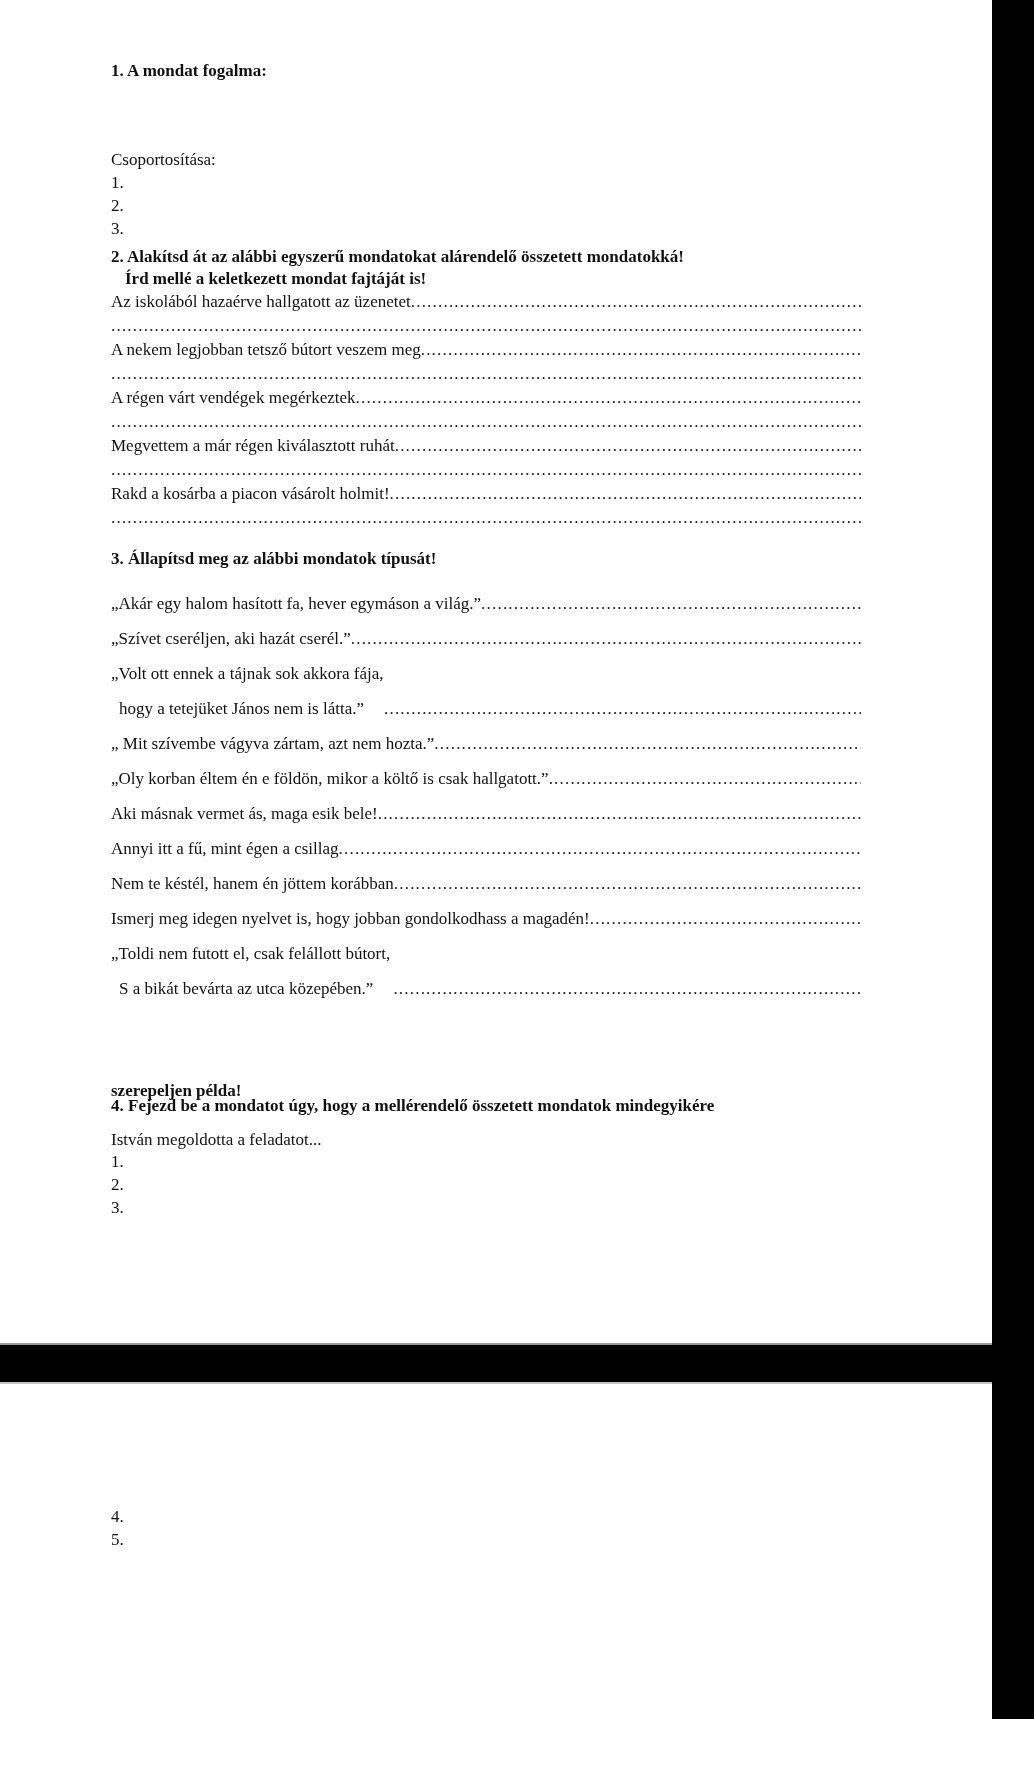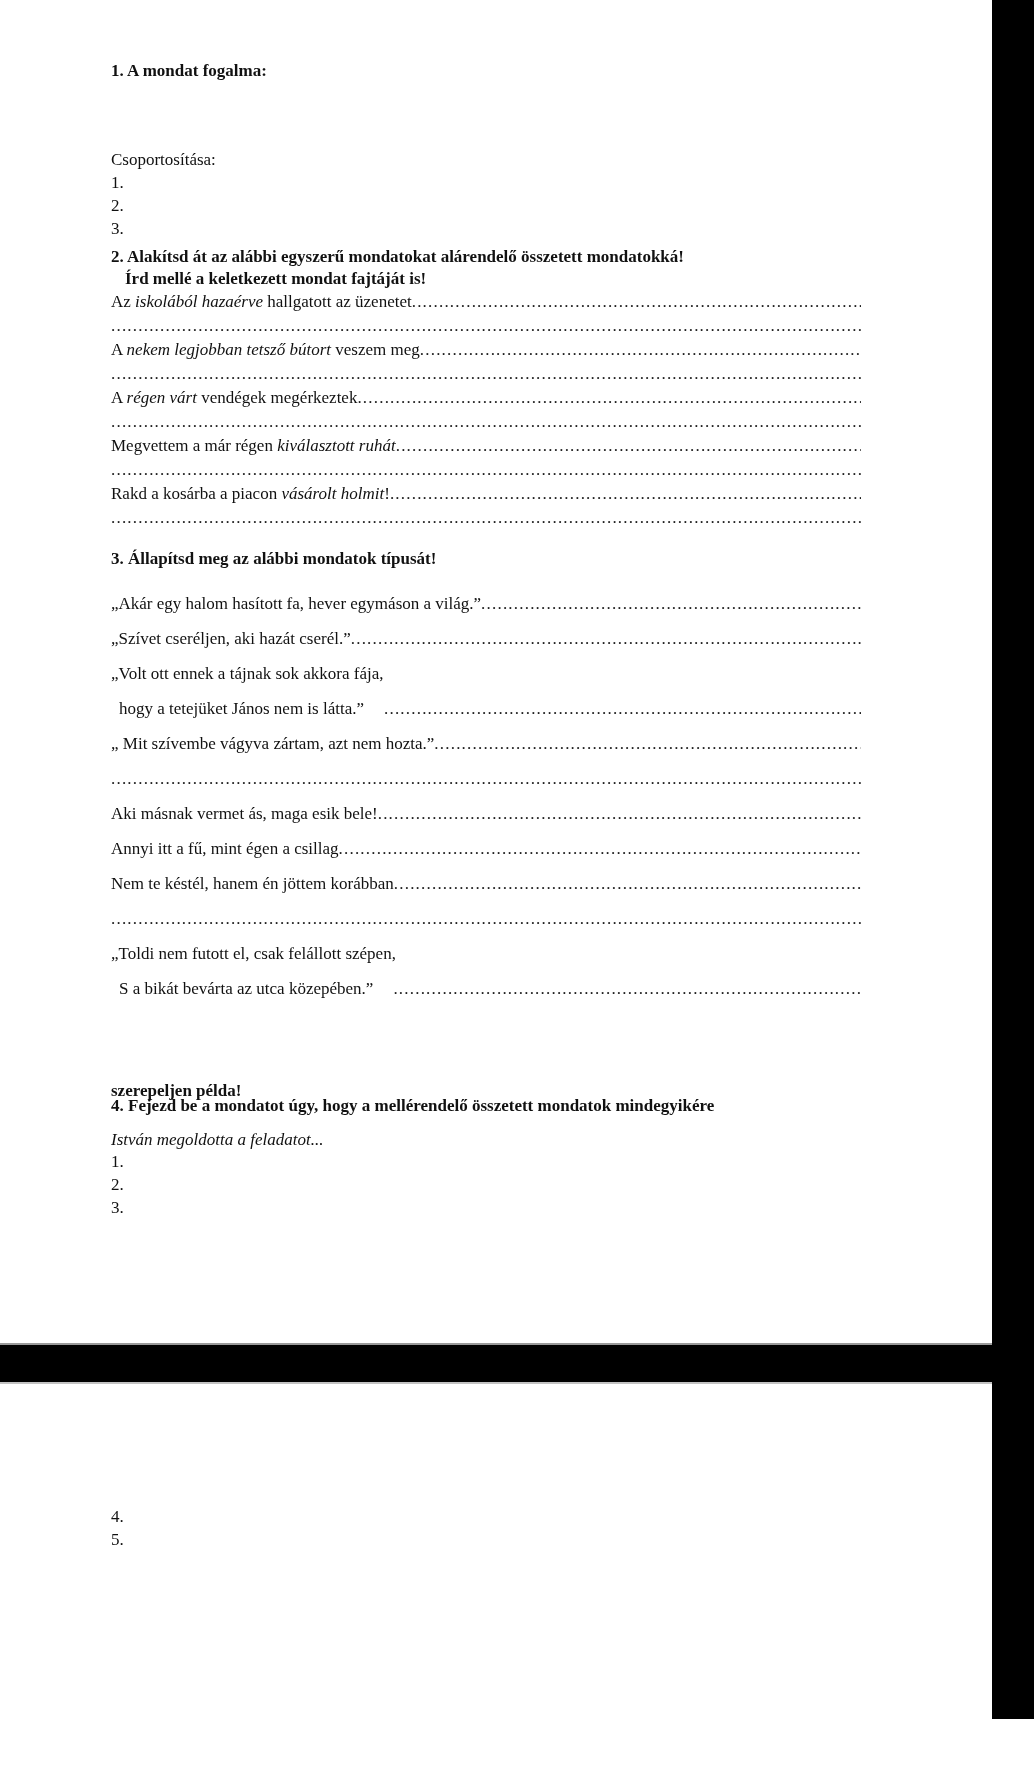--- a/index.html
+++ b/index.html
@@ -9,21 +9,21 @@
     background:#ffffff;
     overflow:hidden;
     font-family:"Liberation Serif","DejaVu Serif",serif;
     font-size:17px;
     color:#111111;
   }
   .blk{position:absolute;left:111px;width:750px;}
   .line{display:flex;align-items:baseline;line-height:22px;white-space:nowrap;}
   .plain{line-height:23px;white-space:nowrap;}
   .h{font-weight:bold;white-space:nowrap;line-height:22px;}
-  .i{font-style:italic;}
+  .i{}
   .leader{flex:1 1 auto;overflow:hidden;letter-spacing:1.2px;color:#1c1c1c;}
   .s2 .line{line-height:24px;}
   .s3 .line{margin-bottom:13px;}
   .indent{padding-left:8px;gap:20px;}
   .h-indent{padding-left:14px;}
   .band{
     position:absolute;left:0;top:1343px;width:1034px;height:37px;
     background:#000000;
     border-top:2px solid #9a9a9a;
     border-bottom:2px solid #c2c2c2;
@@ -109,39 +109,41 @@
         </div>
       <div class="line indent">
           <span>hogy a tetejüket János nem is látta.”</span>
           <span class="leader">............................................................................................................................................................................................................................................................................................................</span>
         </div>
       <div class="line">
           <span>„ Mit szívembe vágyva zártam, azt nem hozta.”</span>
           <span class="leader">............................................................................................................................................................................................................................................................................................................</span>
         </div>
       <div class="line">
+          <span>„Oly korban éltem én e földön, mikor a költő is csak hallgatott.”</span>
           <span class="leader">............................................................................................................................................................................................................................................................................................................</span>
         </div>
       <div class="line">
           <span>Aki másnak vermet ás, maga esik bele!</span>
           <span class="leader">............................................................................................................................................................................................................................................................................................................</span>
         </div>
       <div class="line">
           <span>Annyi itt a fű, mint égen a csillag</span>
           <span class="leader">............................................................................................................................................................................................................................................................................................................</span>
         </div>
       <div class="line">
           <span>Nem te késtél, hanem én jöttem korábban</span>
           <span class="leader">............................................................................................................................................................................................................................................................................................................</span>
         </div>
       <div class="line">
+          <span>Ismerj meg idegen nyelvet is, hogy jobban gondolkodhass a magadén!</span>
           <span class="leader">............................................................................................................................................................................................................................................................................................................</span>
         </div>
       <div class="line">
-          <span>„Toldi nem futott el, csak felállott szépen,</span>
+          <span>„Toldi nem futott el, csak felállott bútort,</span>
         </div>
       <div class="line indent">
           <span>S a bikát bevárta az utca közepében.”</span>
           <span class="leader">............................................................................................................................................................................................................................................................................................................</span>
         </div>
     </div>
 
     <div class="blk h" style="top:1058px;margin-top:37px;">4. Fejezd be a mondatot úgy, hogy a mellérendelő összetett mondatok mindegyikére</div>
     <div class="blk h" style="top:1080px;">szerepeljen példa!</div>
     <div class="blk i plain" style="top:1128px;">István megoldotta a feladatot...</div>

